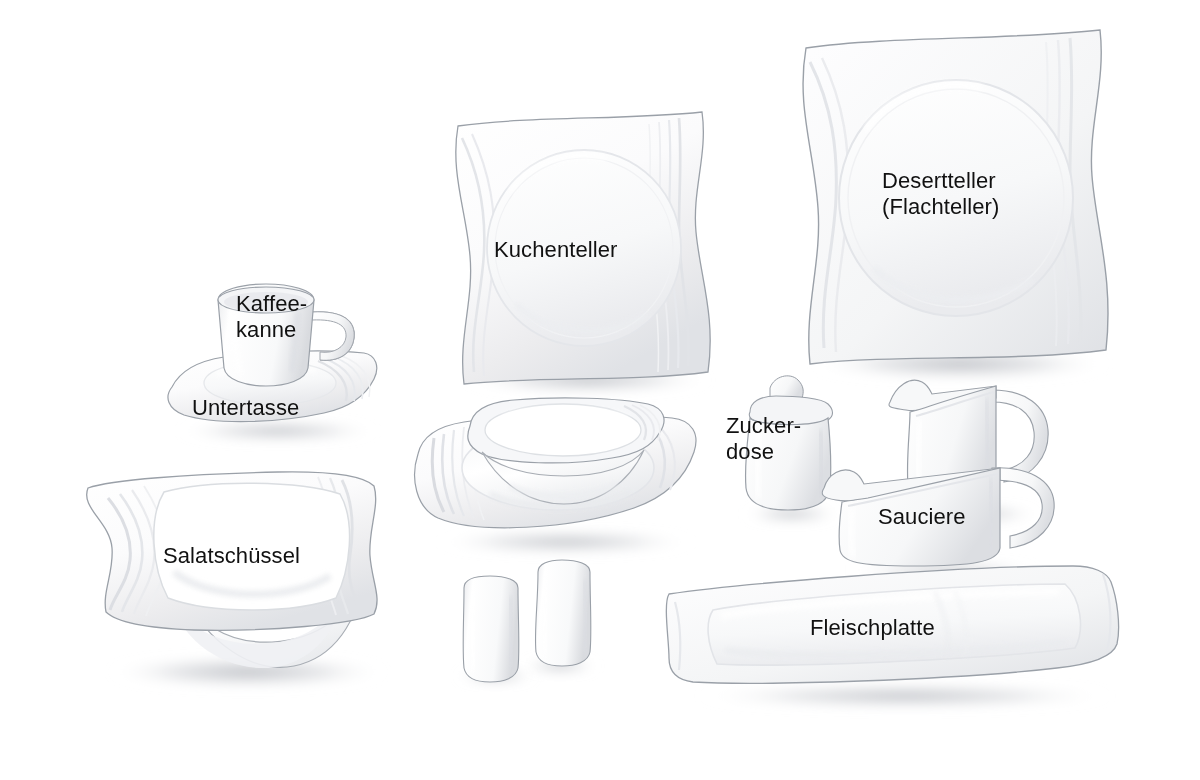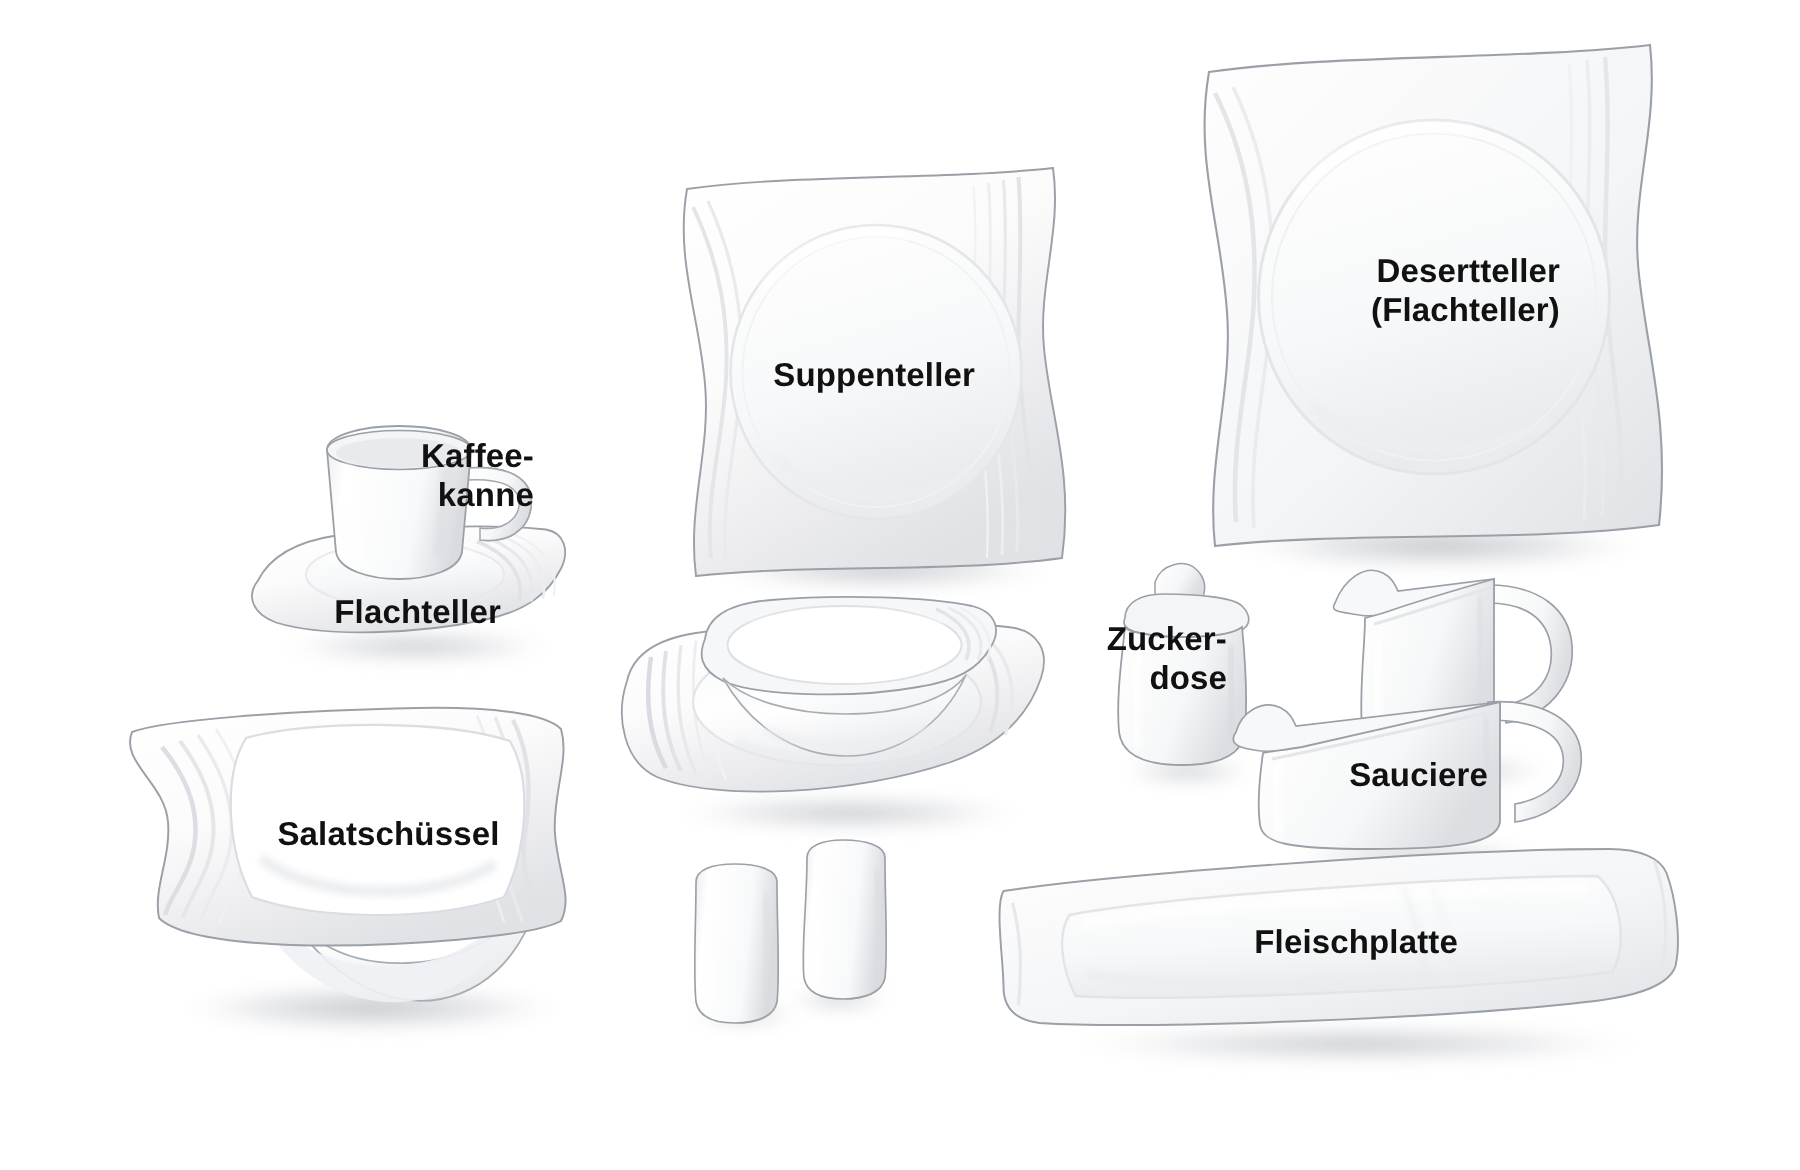--- a/index.html
+++ b/index.html
@@ -17,24 +17,24 @@
   }
   .piece{position:absolute;}
   .piece svg{display:block;width:100%;height:100%;overflow:visible;}
 
   .label{
     position:absolute;
     color:#111111;
     font-size:22px;
     line-height:1.17;
     white-space:pre-line;
-    text-align:right;
+    text-align:left;
     letter-spacing:0.1px;
     pointer-events:none;
-    font-weight:700;
+    font-weight:400;
   }
   .label.lead{line-height:1.2;}
 </style>
 </head>
 <body>
 
 <div id="stage">
 
   <svg width="0" height="0" style="position:absolute">
     <defs>
@@ -115,21 +115,21 @@
       <path d="M249 12 C252 50 249 84 249 124 C249 168 261 210 258 260" fill="none" stroke="#e1e3e7" stroke-width="2.7"></path>
       <path d="M239 14 C242 52 239 86 239 124 C239 166 251 208 248 262" fill="none" stroke="#e7e9ed" stroke-width="2.2"></path>
       <path d="M229 16 C232 54 229 88 229 124 C229 164 241 206 238 264" fill="none" stroke="#edeef1" stroke-width="1.8"></path>
       <path d="M219 18 C222 56 219 90 219 124 C219 162 231 204 228 266" fill="none" stroke="#f1f2f4" stroke-width="1.5"></path>
       <ellipse cx="154" cy="142" rx="97" ry="98" fill="url(#gWell)" stroke="#e4e6ea" stroke-width="1.8"></ellipse>
       <ellipse cx="154" cy="142" rx="89" ry="90" fill="none" stroke="#f1f2f4" stroke-width="1.2"></ellipse>
       <path d="M80 86 C98 56 140 44 176 52" fill="none" stroke="#ffffff" stroke-width="6" opacity="0.85" filter="url(#blurXS)"></path>
       <path d="M86 198 C116 230 176 234 218 208" fill="none" stroke="#eceef1" stroke-width="5" opacity="0.9" filter="url(#blurXS)"></path>
     </svg>
   </div>
-  <div class="label" style="left:494px;top:237px;width:156px;">Suppenteller</div>
+  <div class="label" style="left:494px;top:237px;width:156px;">Kuchenteller</div>
 
   <div class="piece" style="left:158px;top:335px;width:230px;height:110px;">
     <svg viewBox="0 0 230 110">
       <ellipse cx="120" cy="96" rx="100" ry="10" fill="url(#gShadow)" filter="url(#blurS)"></ellipse>
       <path d="M14 52 C22 36 40 26 66 22 C108 16 168 14 206 18
                C218 20 222 32 216 44 C208 60 194 72 166 78
                C120 88 58 90 26 80 C10 74 6 62 14 52 Z" fill="url(#gPlate)" stroke="#9aa0a8" stroke-width="1.2"></path>
       <path d="M160 26 C180 34 192 48 188 66" fill="none" stroke="#e0e2e6" stroke-width="2.4"></path>
       <path d="M168 24 C188 32 200 46 196 66" fill="none" stroke="#e6e8ec" stroke-width="2"></path>
       <path d="M176 22 C196 30 208 44 204 64" fill="none" stroke="#ebedf0" stroke-width="1.7"></path>
@@ -147,21 +147,21 @@
       <path d="M22 24 C22 14 46 8 70 8 C94 8 118 14 118 24
                L112 92 C110 104 90 110 70 110 C50 110 30 104 28 92 Z" fill="url(#gCup)" stroke="#9aa0a8" stroke-width="1.2"></path>
       <ellipse cx="70" cy="24" rx="48" ry="13" fill="#f4f5f7" stroke="#9aa0a8" stroke-width="1.1"></ellipse>
       <ellipse cx="70" cy="26" rx="42" ry="10" fill="#e6e8ec" opacity="0.85"></ellipse>
       <path d="M36 34 C38 62 40 82 44 98" fill="none" stroke="#ffffff" stroke-width="6" opacity="0.8" filter="url(#blurXS)"></path>
       <path d="M102 36 C100 62 98 82 96 96" fill="none" stroke="#dcdee3" stroke-width="6" opacity="0.75" filter="url(#blurXS)"></path>
     </svg>
   </div>
   <div class="label lead" style="left:236px;top:291px;width:120px;">Kaffee-
 kanne</div>
-  <div class="label" style="left:192px;top:395px;width:142px;">Flachteller</div>
+  <div class="label" style="left:192px;top:395px;width:142px;">Untertasse</div>
 
   <div class="piece" style="left:408px;top:408px;width:300px;height:150px;">
     <svg viewBox="0 0 300 150">
       <ellipse cx="158" cy="134" rx="128" ry="11" fill="url(#gShadow)" filter="url(#blurS)"></ellipse>
       <path d="M10 46 C14 28 30 18 56 14 C112 6 208 4 264 10
                C284 12 292 26 286 44 C278 68 260 88 226 100
                C162 122 68 126 30 110 C8 100 2 70 10 46 Z" fill="url(#gPlate)" stroke="#9aa0a8" stroke-width="1.2"></path>
       <path d="M26 30 C22 58 24 82 36 104" fill="none" stroke="#d9dbe0" stroke-width="3"></path>
       <path d="M36 26 C32 56 34 82 46 106" fill="none" stroke="#e0e2e7" stroke-width="2.6"></path>
       <path d="M46 22 C42 54 44 82 56 108" fill="none" stroke="#e6e8ec" stroke-width="2.2"></path>

